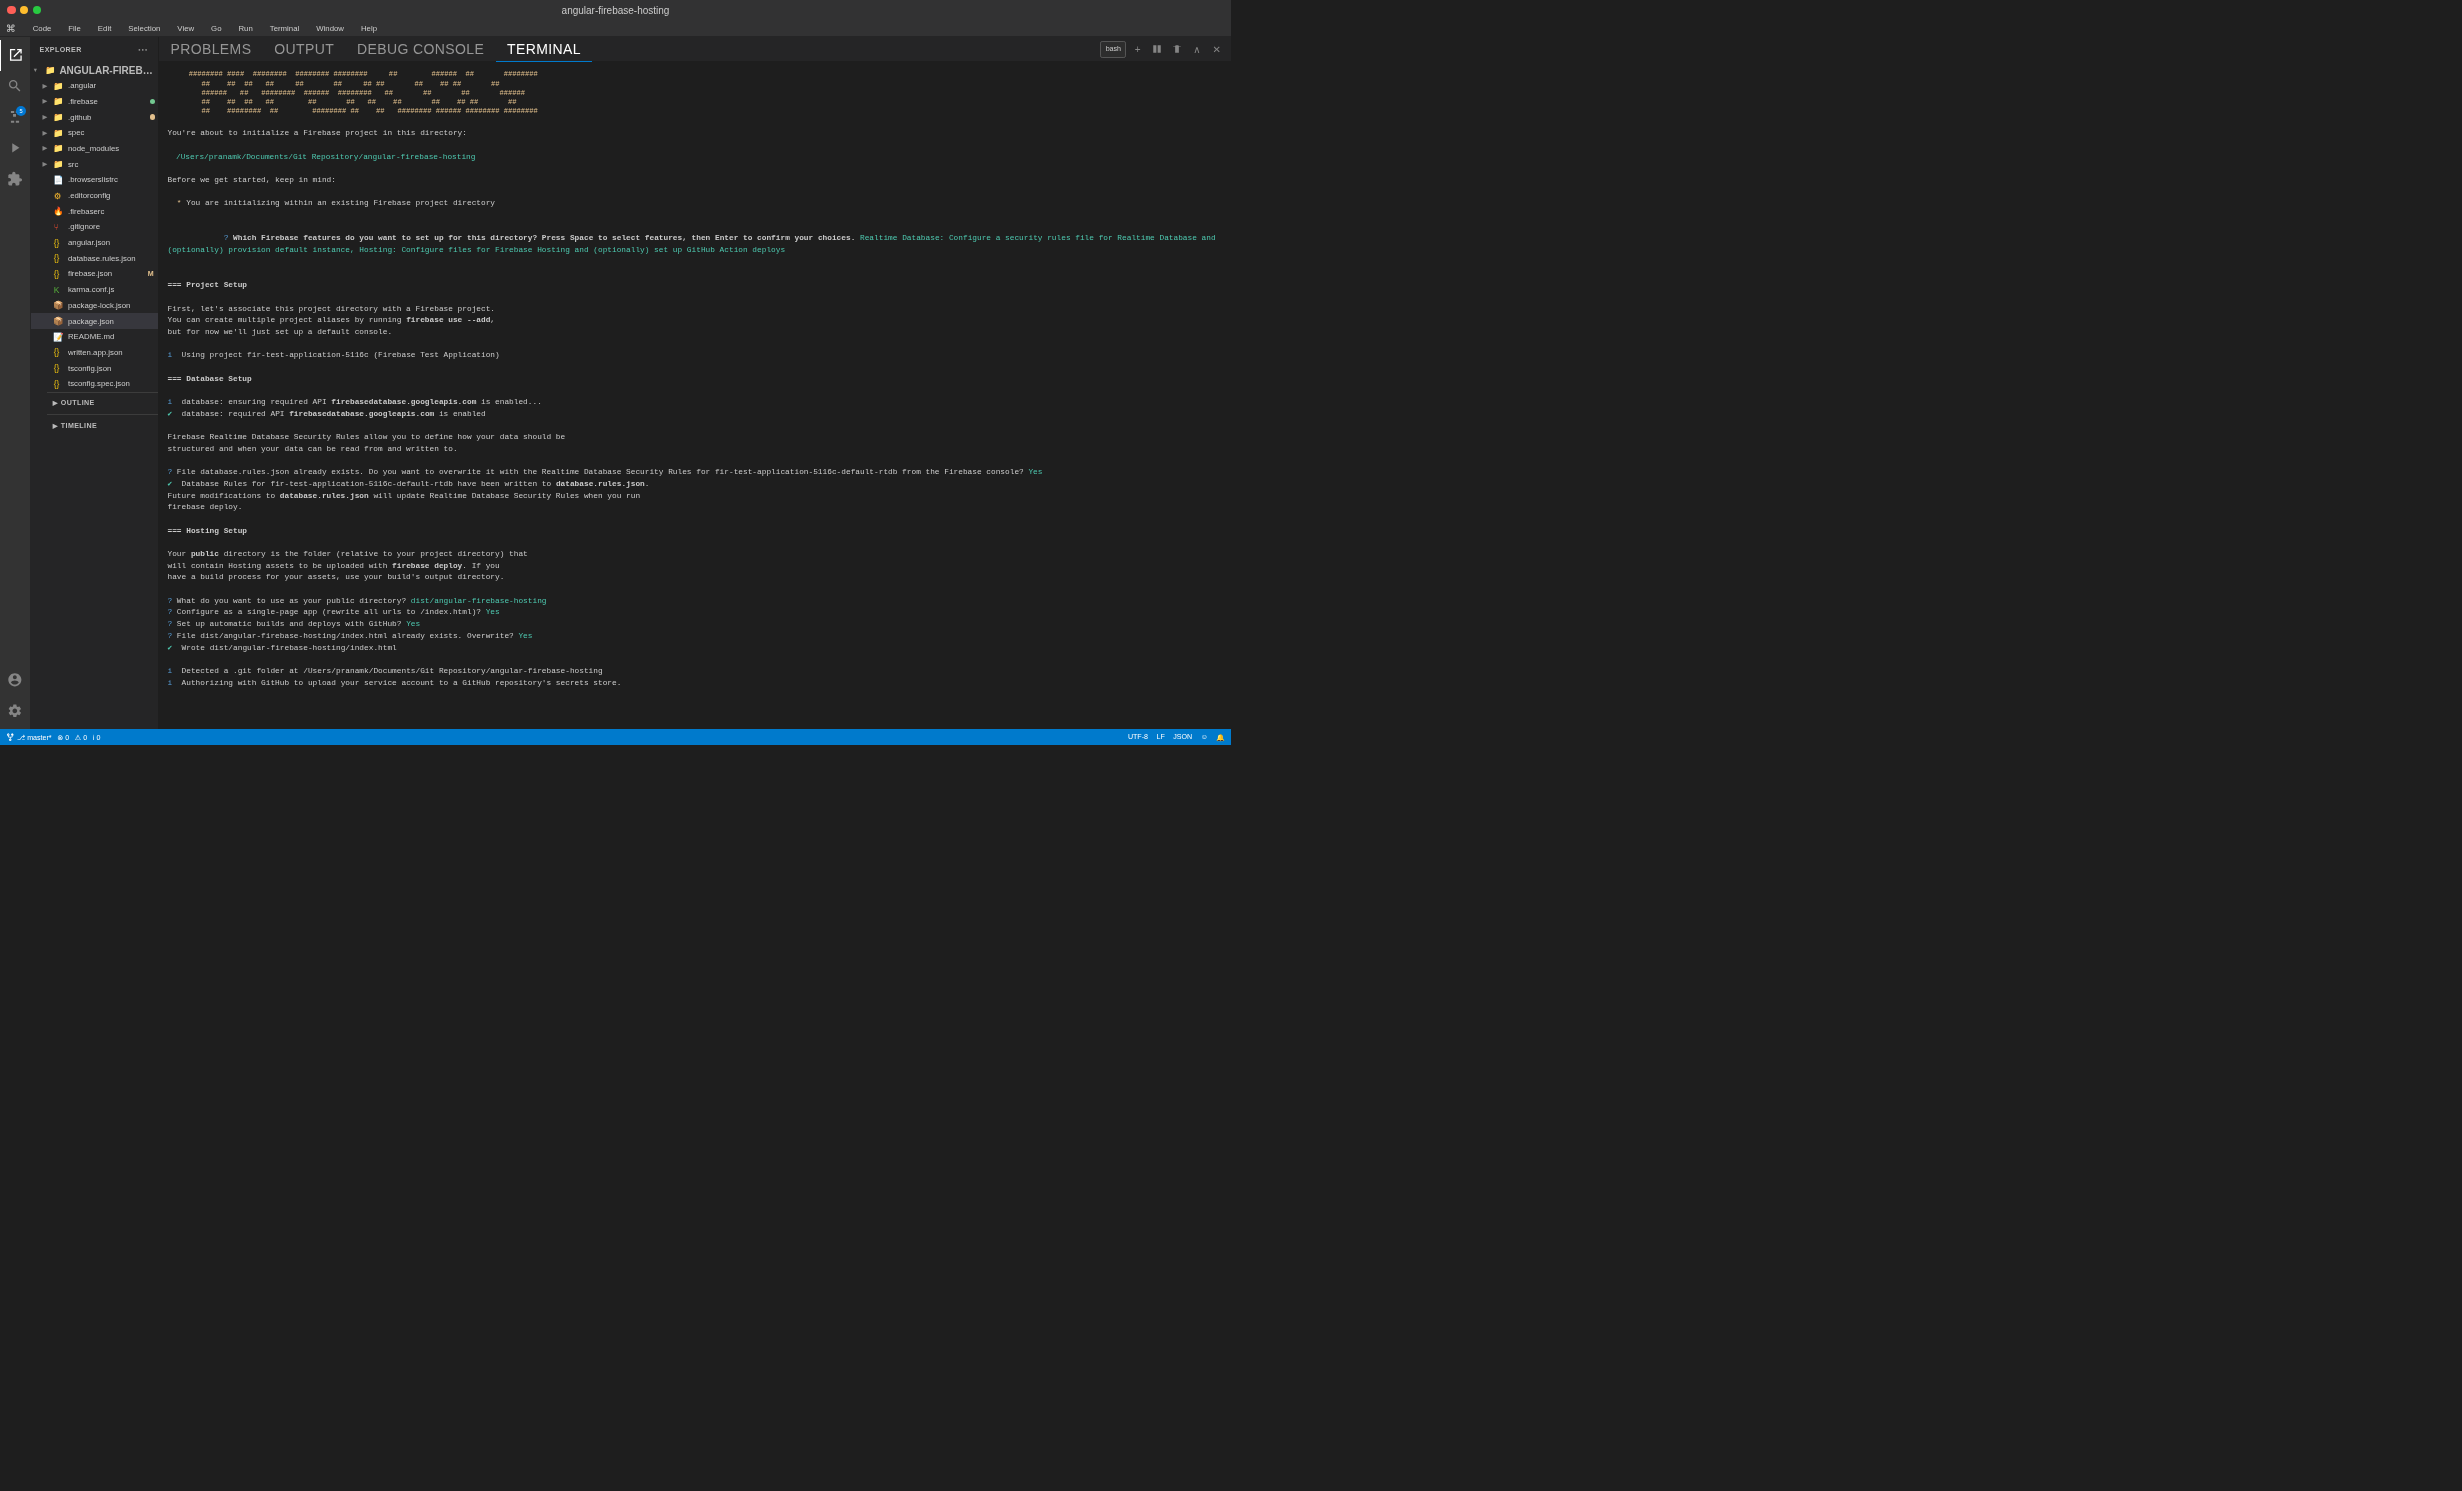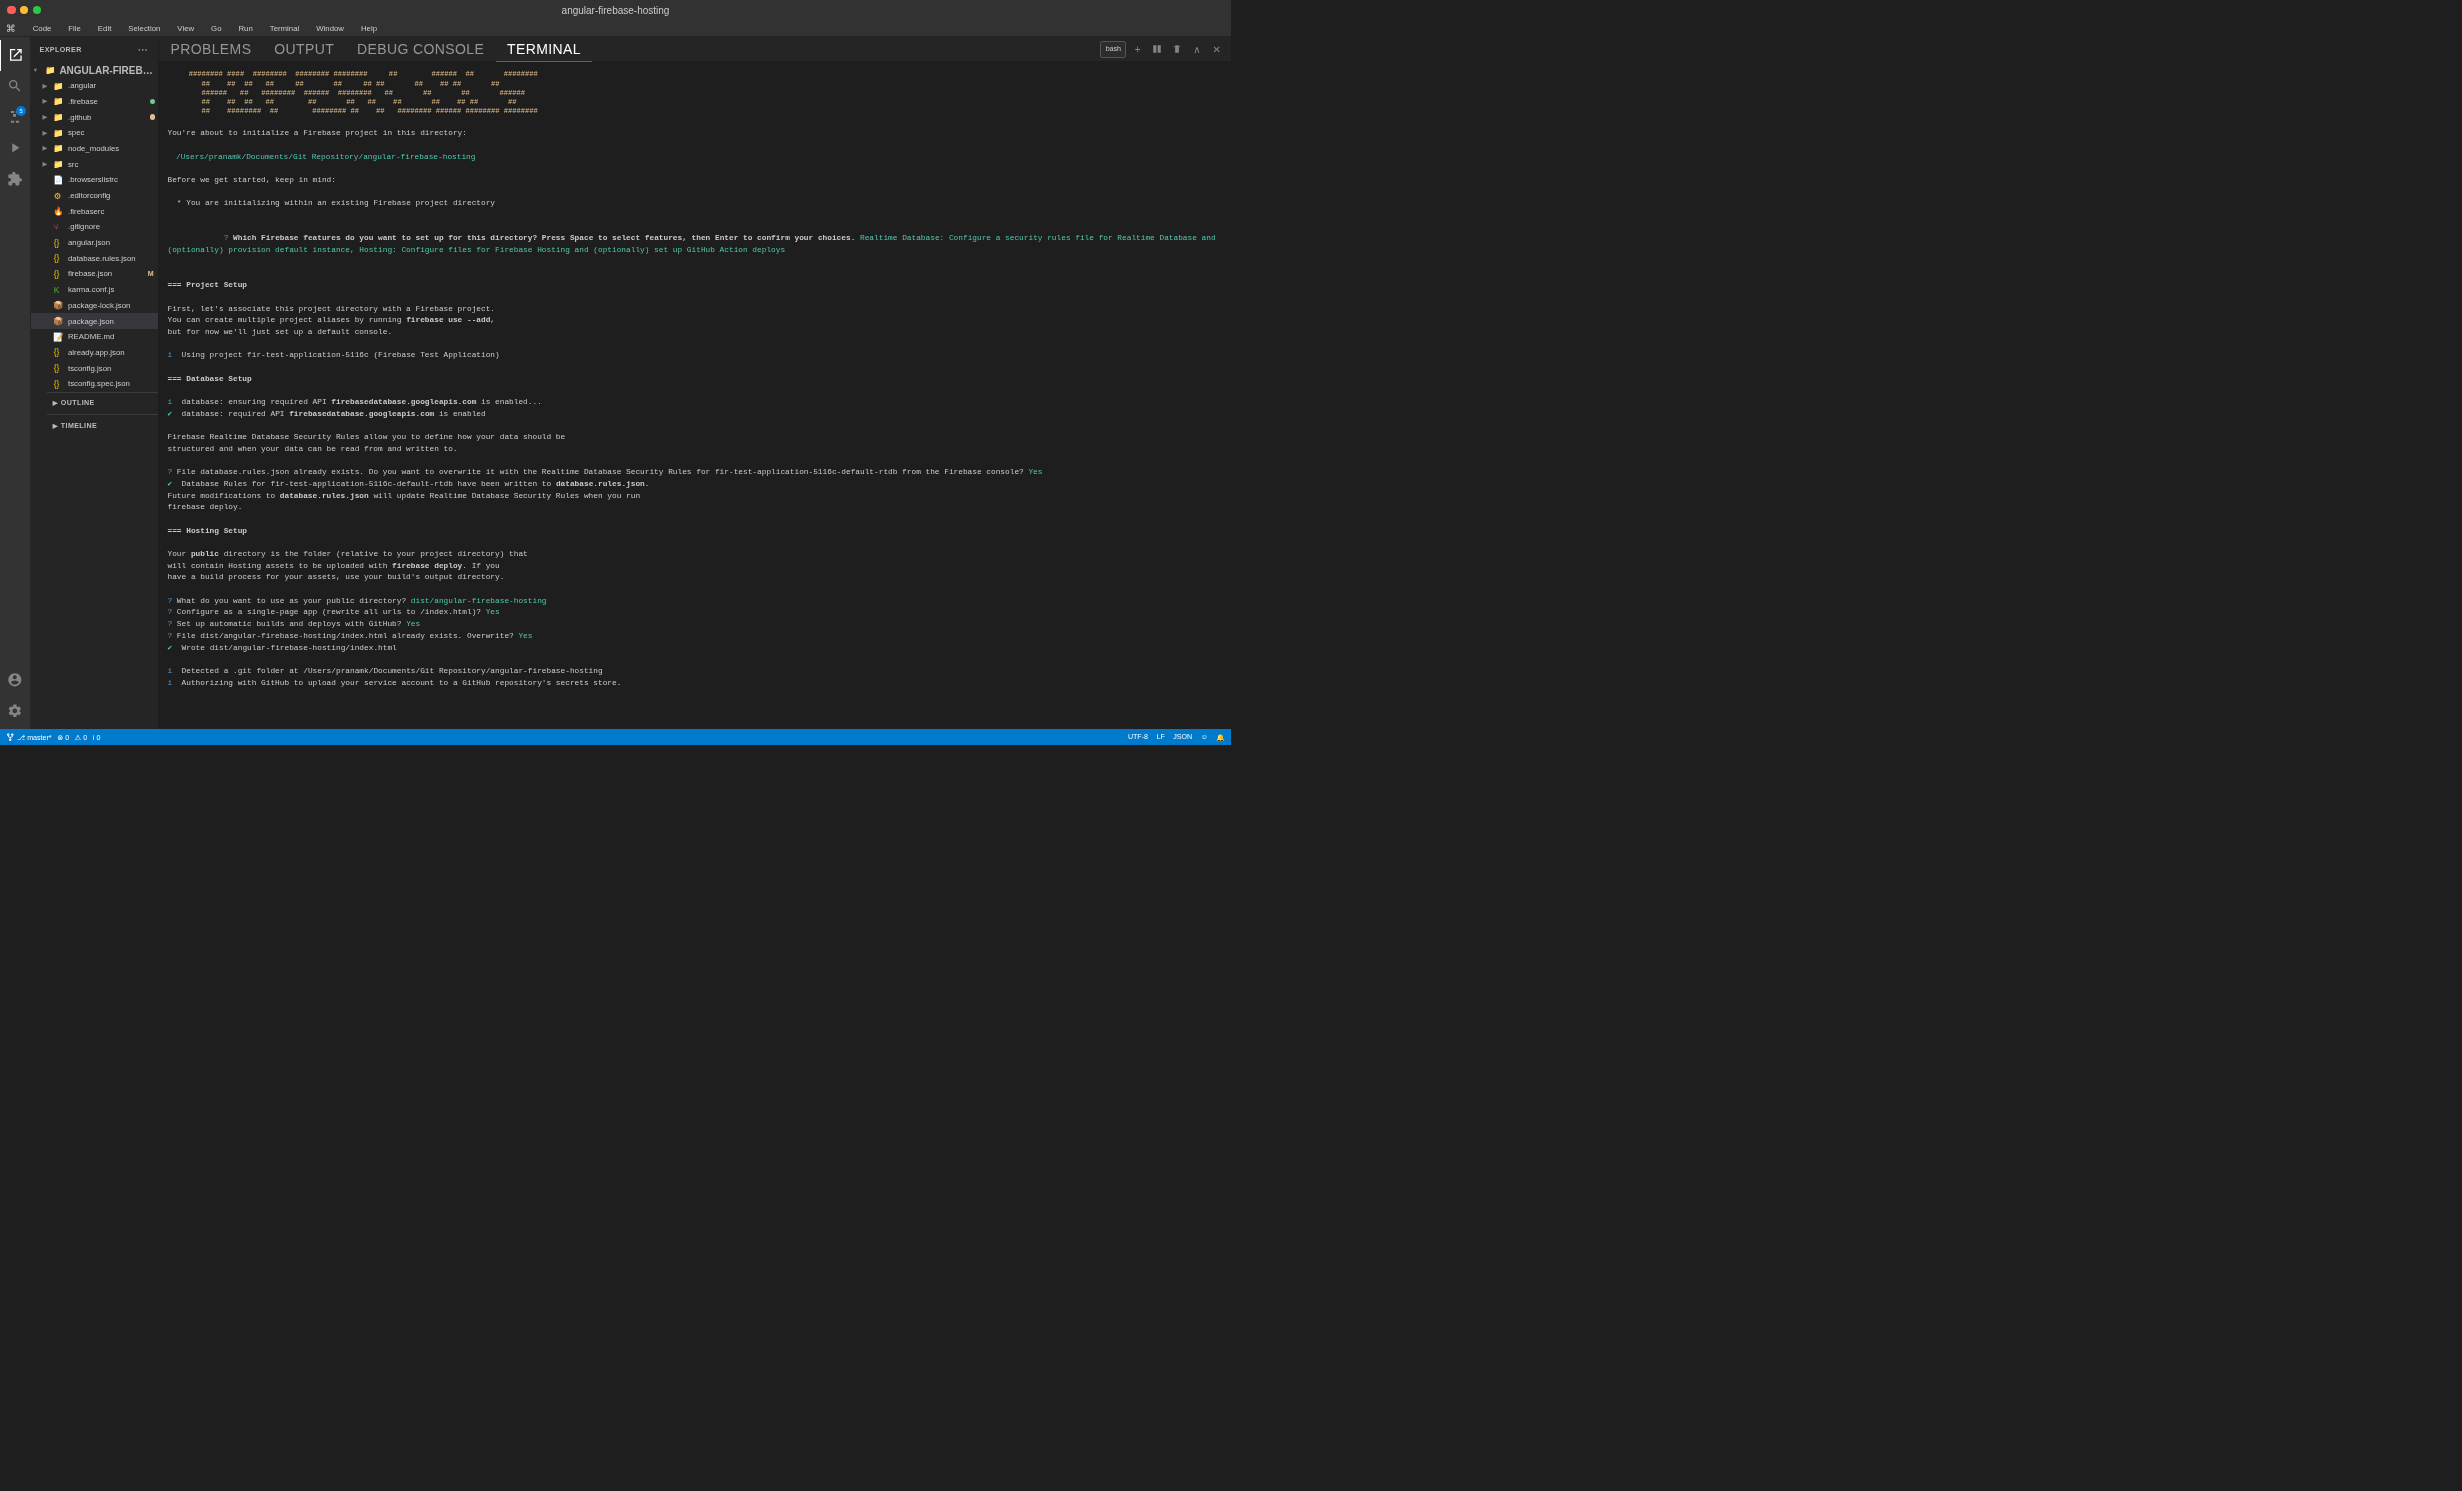--- a/index.html
+++ b/index.html
@@ -517,21 +517,21 @@
 
         <div class="tree-item indent-1">
           <span class="arrow" style="visibility:hidden">▶</span>
           <span class="file-icon" style="color:#519aba">📝</span>
           <span class="file-name">README.md</span>
         </div>
 
         <div class="tree-item indent-1">
           <span class="arrow" style="visibility:hidden">▶</span>
           <span class="file-icon icon-json">{}</span>
-          <span class="file-name">already.app.json</span>
+          <span class="file-name">written.app.json</span>
         </div>
 
         <div class="tree-item indent-1">
           <span class="arrow" style="visibility:hidden">▶</span>
           <span class="file-icon icon-json">{}</span>
           <span class="file-name">tsconfig.json</span>
         </div>
 
         <div class="tree-item indent-1">
           <span class="arrow" style="visibility:hidden">▶</span>

